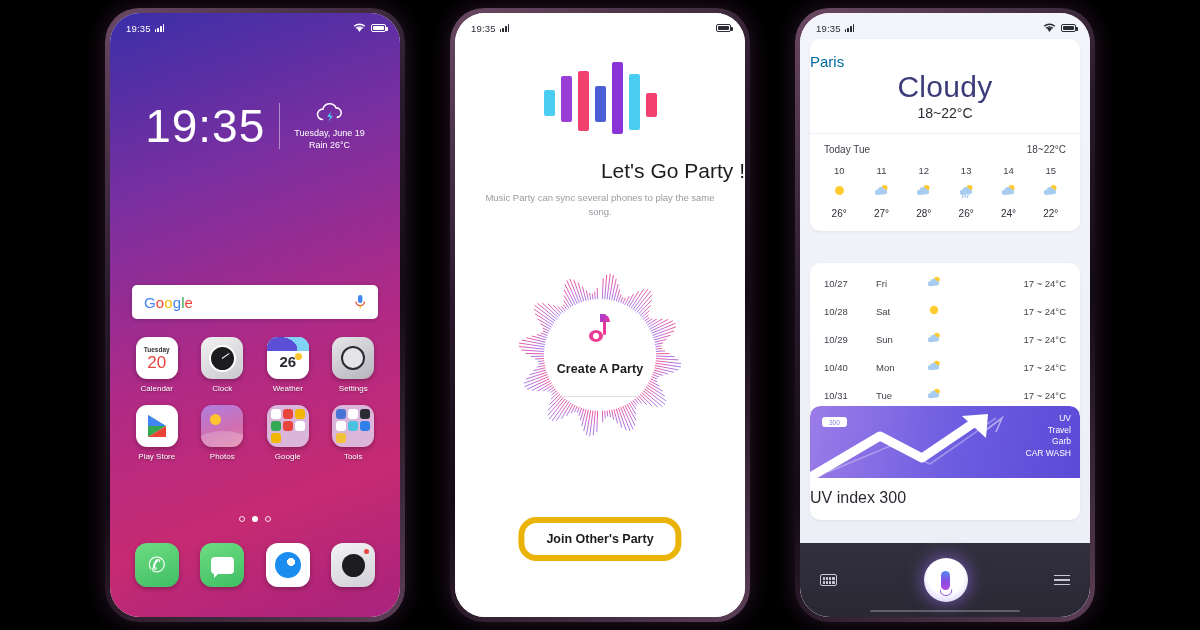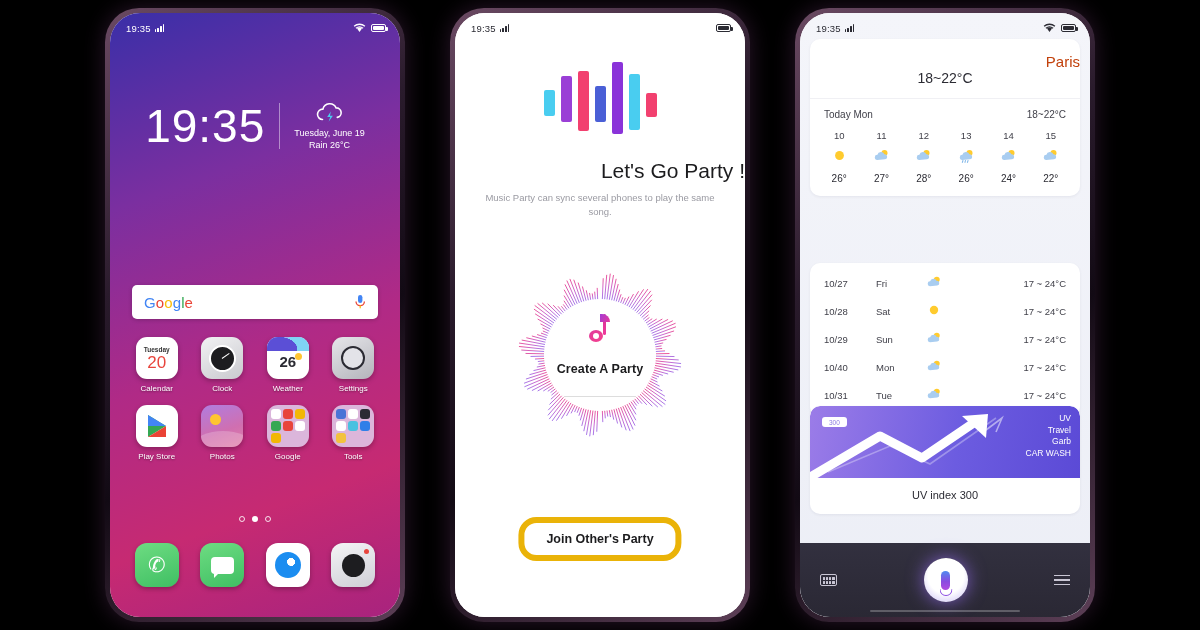--- a/index.html
+++ b/index.html
@@ -128,35 +128,35 @@
   .joinbtn {
     position: absolute; left: 50%; top: 504px; transform: translateX(-50%);
     padding: 9px 22px; border: 6px solid #eab308; border-radius: 18px;
     background: #fff; font-size: 12.5px; font-weight: 700; color: #1c1c1e; white-space: nowrap;
   }
 
   
   .wpage { position: absolute; inset: 0; background: linear-gradient(#f4f5fa,#eceef6); }
   .card { background: #fff; border-radius: 10px; margin: 0 10px; box-shadow: 0 1px 3px rgba(40,40,70,.07); }
   .wtop { position: absolute; top: 26px; left: 0; right: 0; }
-  .city { text-align: right; font-size: 15px; color: #c2410c; padding-top: 14px; }
+  .city { text-align: left; font-size: 15px; color: #0369a1; padding-top: 14px; }
   .cond { text-align: center; font-size: 30px; color: #3b3b7a; font-weight: 400; line-height: 1.15; letter-spacing: .3px; }
   .range { text-align: center; font-size: 14px; color: #2b2b33; padding-bottom: 12px; }
   .todayrow { display: flex; justify-content: space-between; align-items: center; padding: 10px 14px 6px; font-size: 10px; color: #41414a; border-top: 1px solid #f0f0f4; }
   .hours { display: grid; grid-template-columns: repeat(6,1fr); padding: 4px 8px 12px; text-align: center; }
   .hours .hh { font-size: 9.5px; color: #41414a; margin-bottom: 6px; }
   .hours .ht { font-size: 10px; color: #2b2b33; margin-top: 5px; }
   .days { position: absolute; top: 250px; left: 0; right: 0; padding: 6px 0 8px; }
   .day { display: grid; grid-template-columns: 52px 50px 1fr 70px; align-items: center; padding: 5px 14px; font-size: 9.5px; color: #41414a; }
   .day .t { text-align: right; }
   .uv { position: absolute; top: 393px; left: 0; right: 0; overflow: hidden; }
   .uvbanner { height: 72px; margin: 0; border-radius: 10px 10px 0 0; background: linear-gradient(100deg,#9b7ce8,#6c5ce0 55%,#5b4ad6); position: relative; overflow: hidden; }
   .uvtext { position: absolute; right: 9px; top: 7px; text-align: right; color: #fff; font-size: 8.5px; line-height: 1.38; }
   .uvbadge { position: absolute; left: 12px; top: 11px; background: #fff; border-radius: 3px; padding: 1.5px 7px; font-size: 6.5px; color: #8b7ce0; }
-  .uvcap { text-align: center; font-size: 11px; color: #2b2b33; padding: 11px 0 13px; }
+  .uvcap { font-size: 16px; color: #2b2b33; padding: 11px 0 13px; }
   .navbar { position: absolute; left: 0; right: 0; bottom: 0; height: 74px; background: linear-gradient(#32303f,#2a2834); display: flex; align-items: center; justify-content: space-between; padding: 0 20px; }
   .kbd { width: 17px; height: 12px; border: 1.2px solid #c9c6d4; border-radius: 2px; display: grid; grid-template-columns: repeat(4,1fr); gap: 1px; padding: 1.5px; }
   .kbd i { background: #c9c6d4; border-radius: .5px; display: block; }
   .mic-btn { width: 44px; height: 44px; border-radius: 50%; background: radial-gradient(circle at 50% 40%, #ffffff 0 52%, #e7e2fb 72%, #c9bdf5 100%); box-shadow: 0 0 18px rgba(150,110,240,.75); display: flex; align-items: center; justify-content: center; }
   .mic-ic { width: 9px; height: 19px; border-radius: 5px; background: linear-gradient(#4f8bf0,#8a4be0 55%,#b14be0); position: relative; }
   .mic-ic::after { content:""; position:absolute; left:50%; transform:translateX(-50%); bottom:-6px; width:11px; height:6px; border:1.4px solid #8a4be0; border-top:none; border-radius:0 0 7px 7px; }
   .ham { display: flex; flex-direction: column; gap: 3px; }
   .ham i { width: 16px; height: 1.4px; background: #c9c6d4; display: block; }
   .homebar { position: absolute; left: 50%; transform: translateX(-50%); bottom: 5px; width: 150px; height: 2.5px; border-radius: 2px; background: rgba(255,255,255,.25); }
 </style>
@@ -549,23 +549,24 @@
                 <path d="M2.9 5.2a5.8 5.8 0 0 1 7.2 0" stroke="#2b2b33" stroke-width="1.2" fill="none"></path>
               </svg>
           <span class="batt">
                 <i></i>
               </span>
         </div>
       </div>
 
       <div class="wtop card">
         <div class="city">Paris</div>
+        <div class="cond">Cloudy</div>
         <div class="range">18~22°C</div>
         <div class="todayrow">
-          <span>Today Mon</span>
+          <span>Today Tue</span>
           <span>18~22°C</span>
         </div>
         <div class="hours" id="hours">
               <div><div class="hh">10</div><svg width="17" height="17" viewBox="0 0 20 20">
                   <circle cx="10" cy="10" r="5.2" fill="#ffcb2e"></circle>
                 </svg><div class="ht">26°</div></div>
               <div><div class="hh">11</div><svg width="17" height="17" viewBox="0 0 20 20">
                   <circle cx="13.5" cy="7" r="3.6" fill="#ffcb2e"></circle>
                   <path d="M5 15.2a3 3 0 0 1 .2-6 4.3 4.3 0 0 1 8.2-.6 2.9 2.9 0 0 1 .6 5.8z" fill="#a9cdf0"></path>
                 </svg><div class="ht">27°</div></div>

